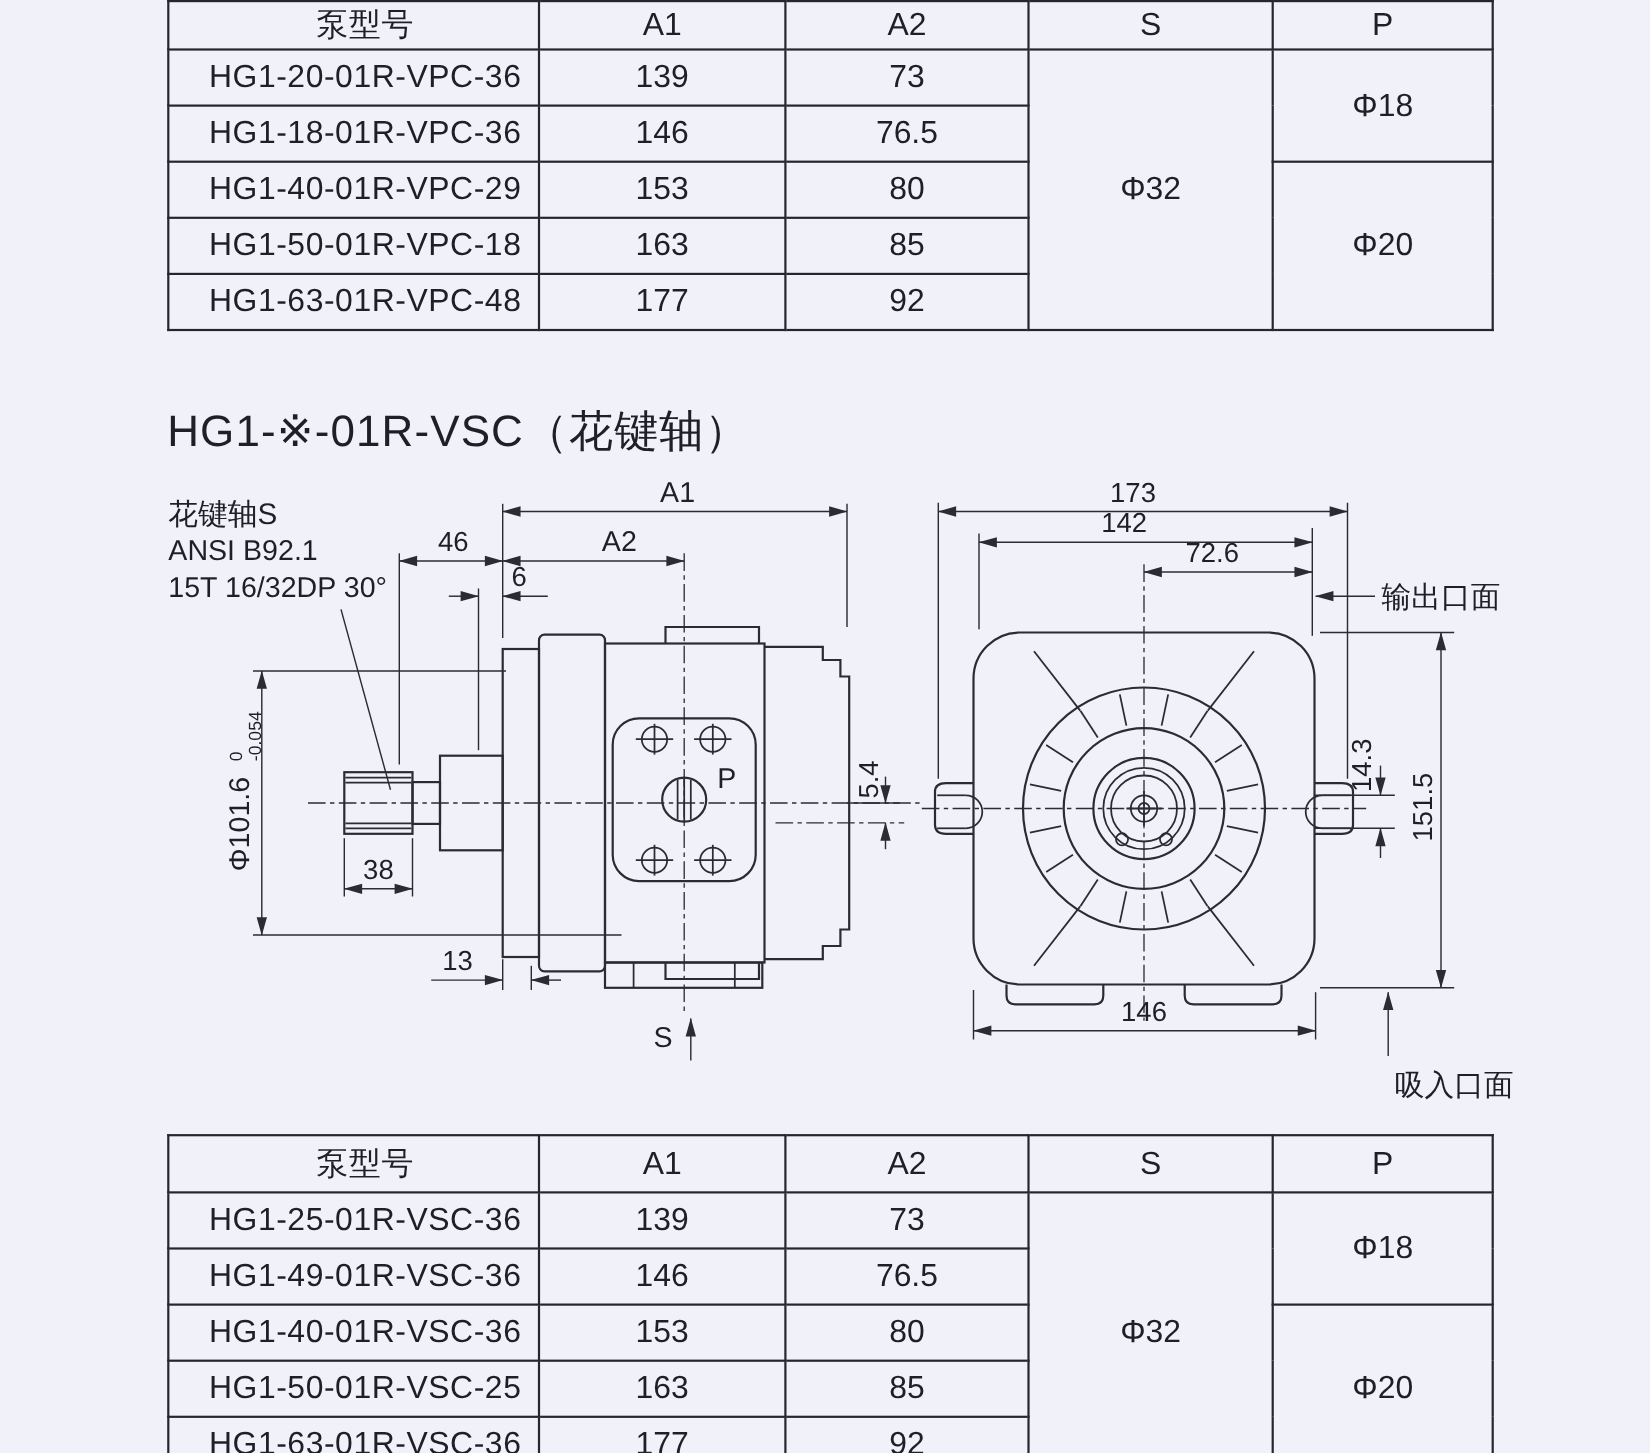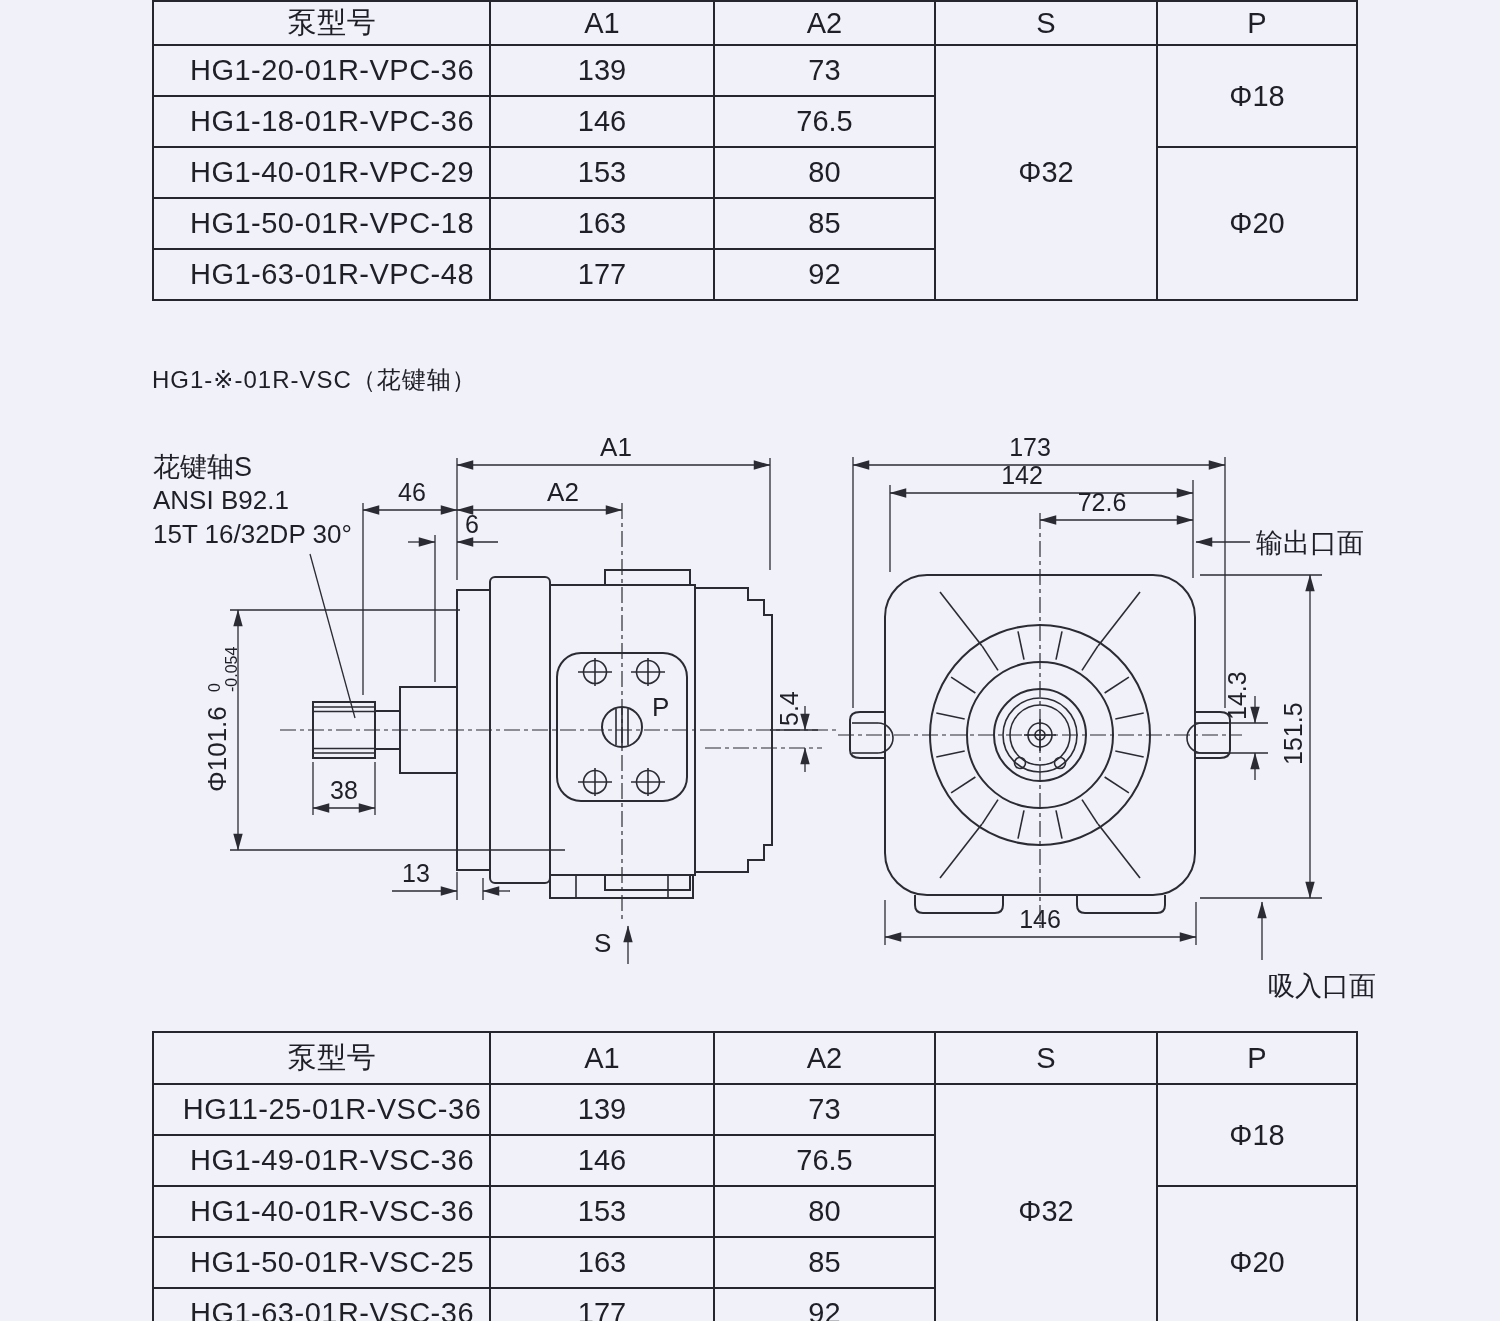--- a/index.html
+++ b/index.html
@@ -4,21 +4,21 @@
 <style>
   html,body{margin:0;padding:0;background:#f1f2f9;}
   #canvas{position:relative;width:1500px;height:1321px;overflow:hidden;background:#f1f2f9;
           font-family:"Liberation Sans","DejaVu Sans",sans-serif;color:#1f1f27;}
   table.spec{position:absolute;border-collapse:collapse;table-layout:fixed;background:transparent;}
   table.spec td{border:2.5px solid #26262e;font-size:29px;color:#1f1f27;text-align:center;vertical-align:middle;}
   table.spec td.model{text-align:center;padding-left:22px;letter-spacing:.5px;}
   tr.hdr td{font-size:29px;}
   #vpc-table{left:152px;top:0;}
   #vsc-table{left:152px;top:1031px;}
-  #section-heading{position:absolute;left:152px;top:364px;font-size:24px;letter-spacing:1px;white-space:nowrap;}
+  #section-heading{position:absolute;left:152px;top:364px;font-size:40px;letter-spacing:1px;white-space:nowrap;}
   #drawing-svg{position:absolute;left:150px;top:420px;}
   svg text{font-family:"Liberation Sans","DejaVu Sans",sans-serif;fill:#1f1f27;}
   .ol{fill:none;stroke:#2b2b33;stroke-width:2;}
   .th{fill:none;stroke:#2b2b33;stroke-width:1.6;}
   .dim{fill:none;stroke:#2b2b33;stroke-width:1.3;}
   .cl{fill:none;stroke:#2b2b33;stroke-width:1.2;stroke-dasharray:16 4 4 4;}
   .dt{font-size:25px;}
   .dt2{font-size:26px;}
   .cj{font-size:27px;}
 </style>
@@ -335,21 +335,21 @@
       </colgroup>
     <tbody>
         <tr class="hdr" style="height:52px">
       <td class="model">泵型号</td>
       <td>A1</td>
       <td>A2</td>
       <td>S</td>
       <td>P</td>
     </tr>
     <tr style="height:51px">
-      <td class="model">HG11-25-01R-VSC-36</td>
+      <td class="model">HG1-25-01R-VSC-36</td>
       <td>139</td>
       <td>73</td>
       <td rowspan="5">Φ32</td>
       <td rowspan="2">Φ18</td>
     </tr>
     <tr style="height:51px">
       <td class="model">HG1-49-01R-VSC-36</td>
       <td>146</td>
       <td>76.5</td>
     </tr>

